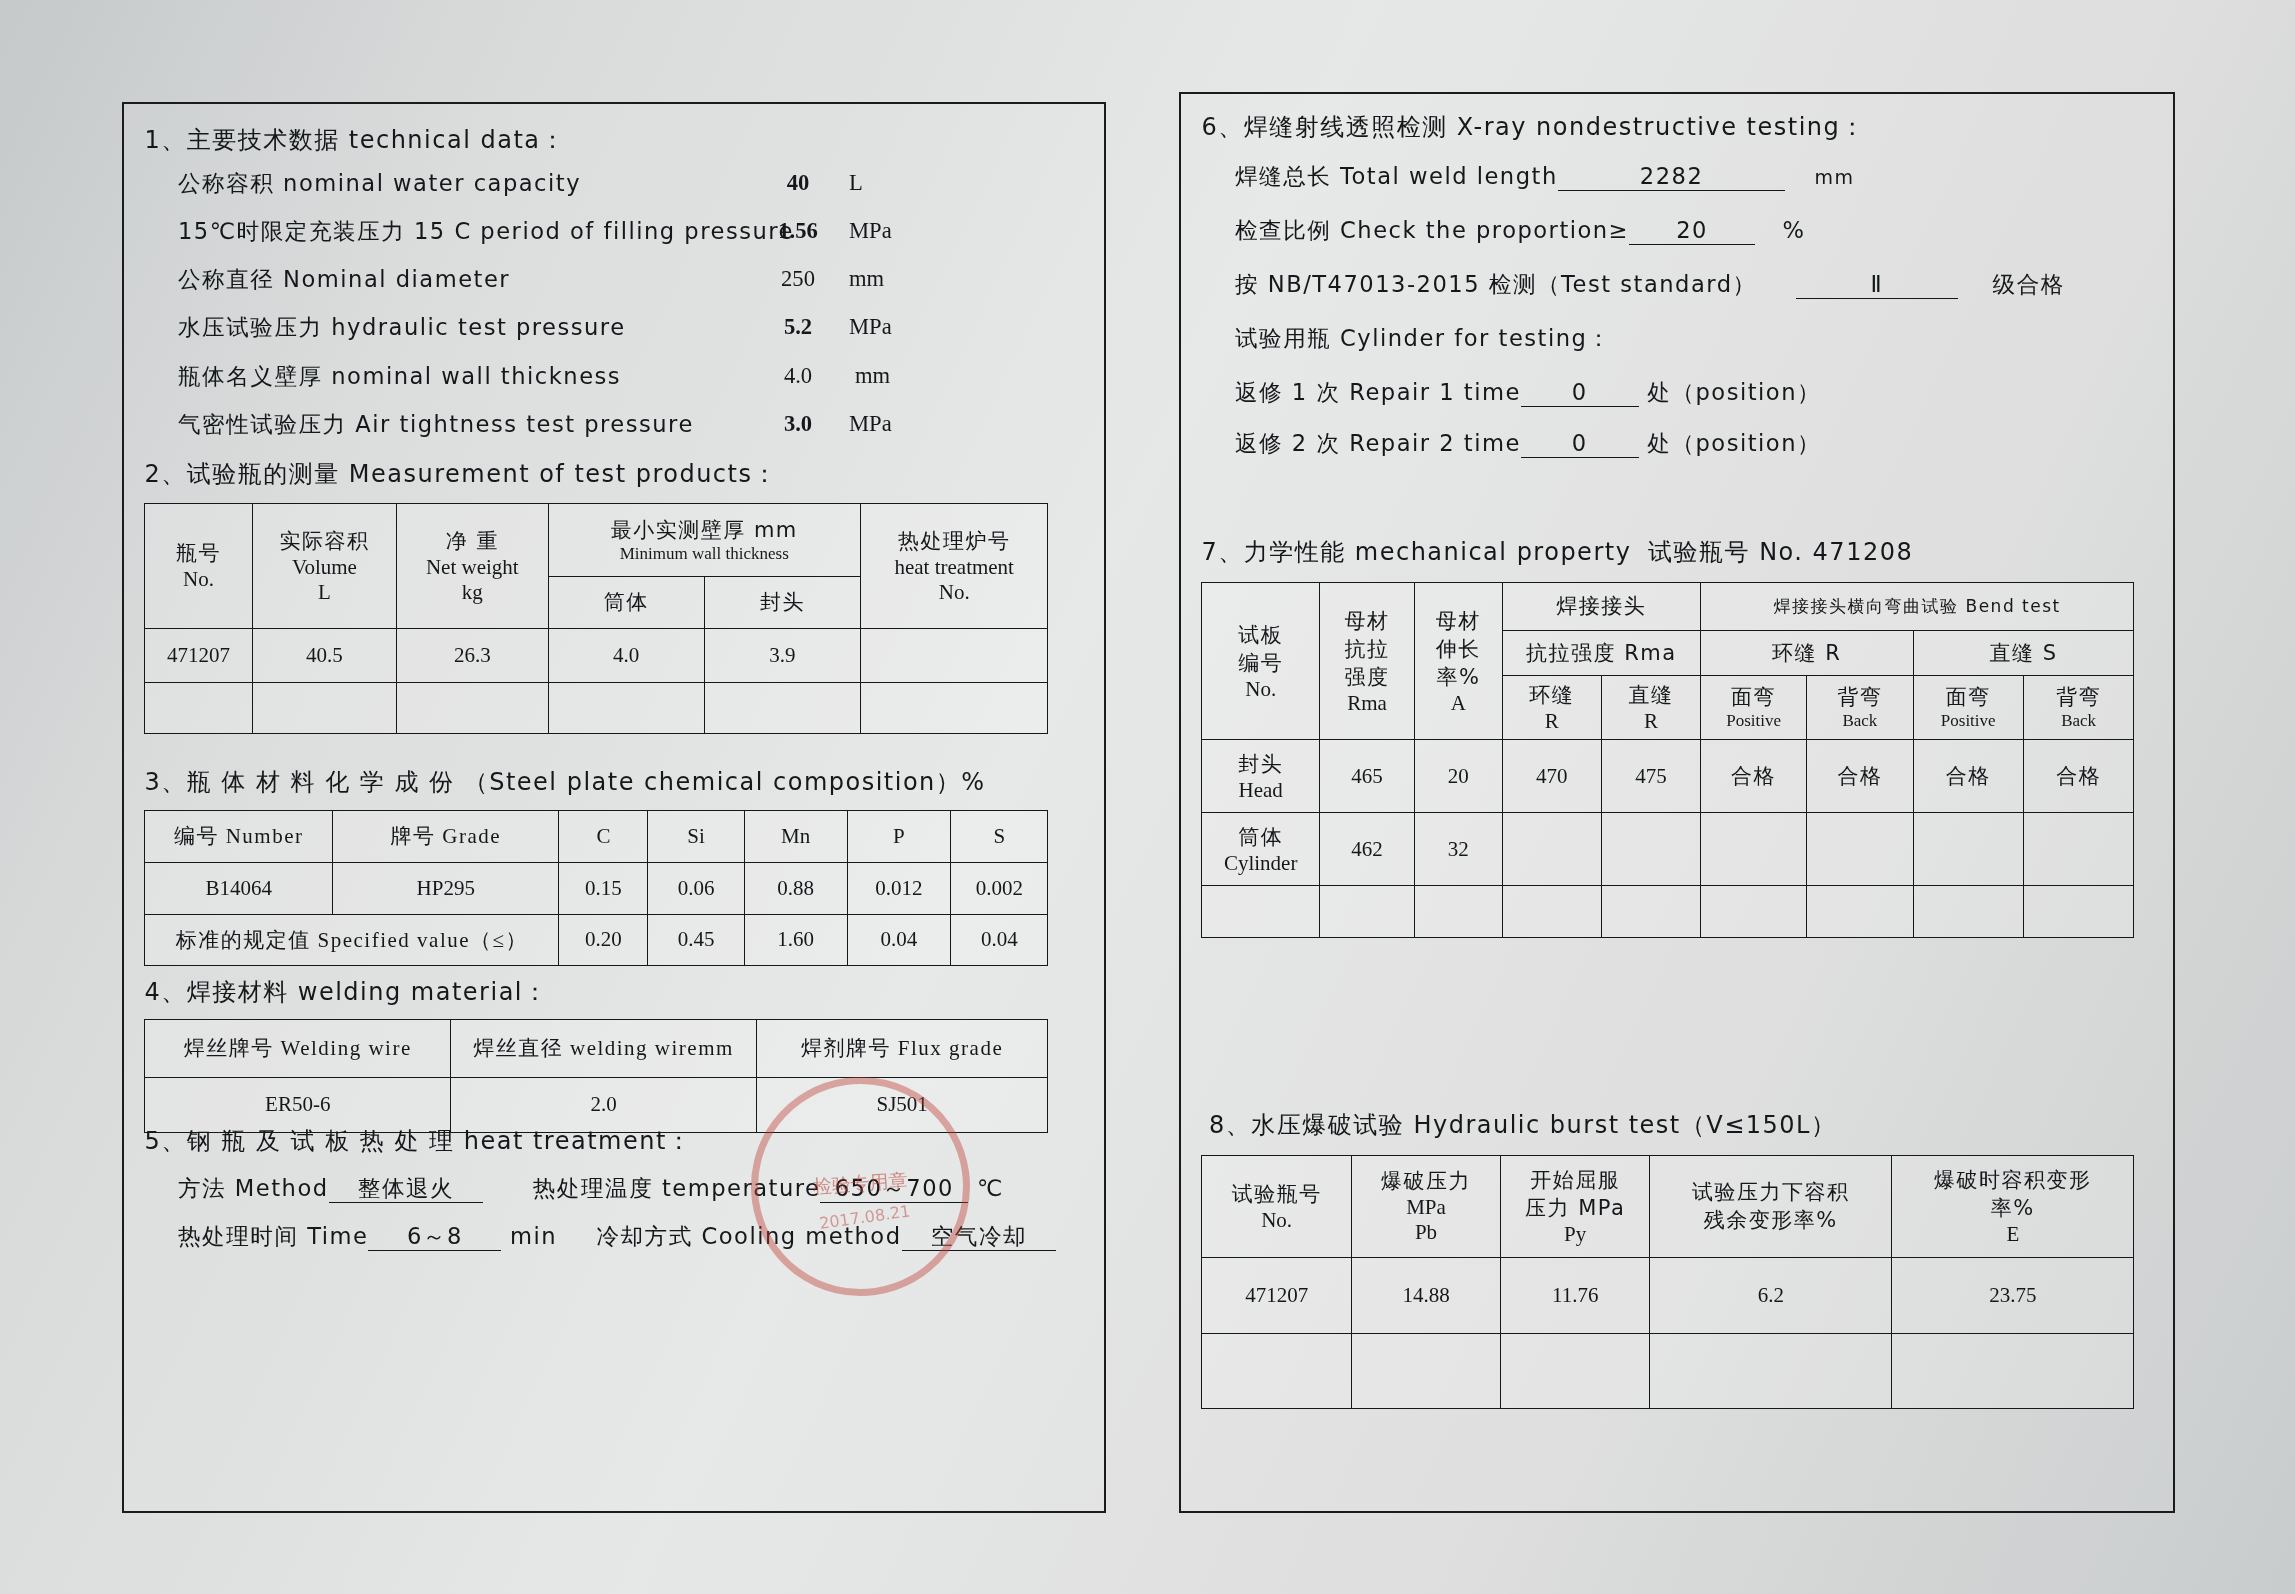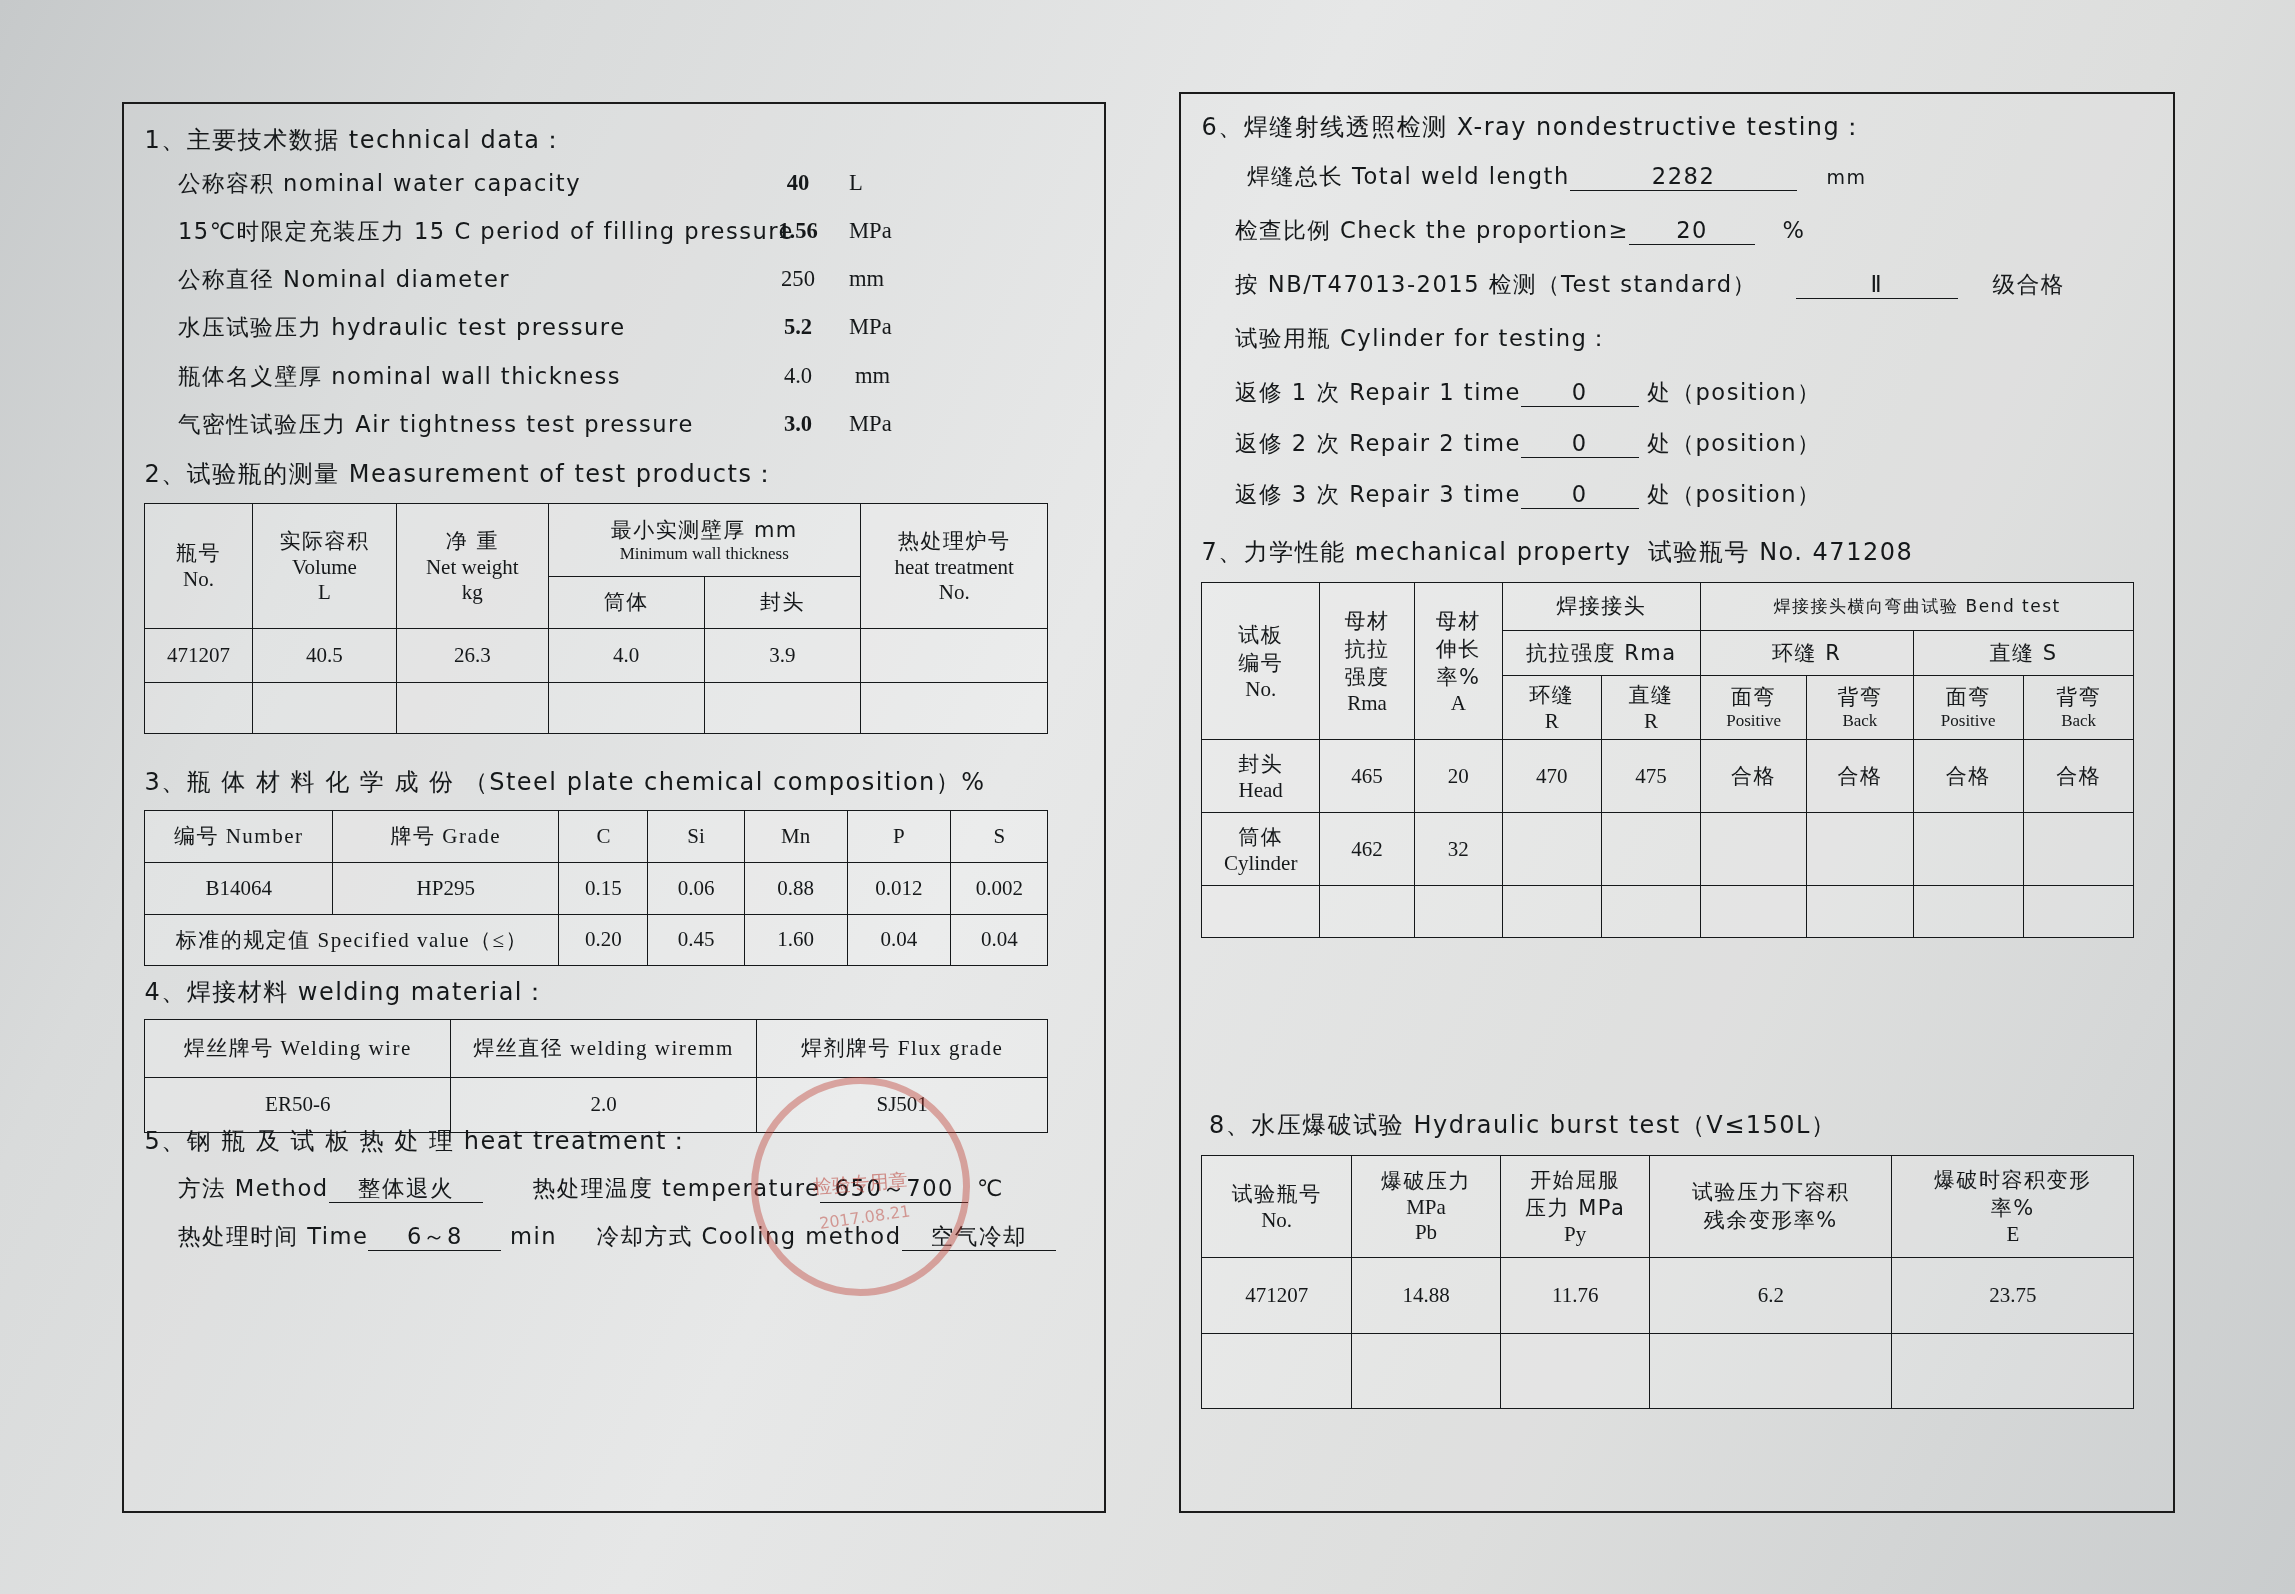--- a/index.html
+++ b/index.html
@@ -267,21 +267,21 @@
       </div>
 
     </div>
   </div>
 
   <div class="panel" id="right-panel">
     <div class="inner">
 
       <div class="ln cn sec" style="left:20.4px; top:20.4px;">6、焊缝射线透照检测 X-ray nondestructive testing：</div>
 
-      <div class="ln cn" style="left:54px; top:70px;margin-left:12px;">
+      <div class="ln cn" style="left:54px; top:70px;">
         <span>焊缝总长 Total weld length</span><span class="ul" style="min-width:219px;">2282</span>
         <span style="display:inline-block;width:11.7px;"></span>
         <span class="small">mm</span>
       </div>
 
       <div class="ln cn" style="left:54px; top:124px;">
         <span>检查比例 Check the proportion≥</span><span class="ul" style="min-width:117px;">20</span>
         <span style="display:inline-block;width:10.2px;"></span>
         <span>%</span>
       </div>
@@ -295,24 +295,20 @@
       </div>
 
       <div class="ln cn" style="left:54px; top:232px;">试验用瓶 Cylinder for testing：</div>
 
       <div class="ln cn" style="left:54px; top:286px;">
         <span>返修 1 次 Repair 1 time</span><span class="ul" style="min-width:109px;">0</span>
         <span>处（position）</span>
       </div>
       <div class="ln cn" style="left:54px; top:337px;">
         <span>返修 2 次 Repair 2 time</span><span class="ul" style="min-width:109px;">0</span>
-        <span>处（position）</span>
-      </div>
-      <div class="ln cn" style="left:54px; top:388px;">
-        <span>返修 3 次 Repair 3 time</span><span class="ul" style="min-width:109px;">0</span>
         <span>处（position）</span>
       </div>
 
       <div class="ln cn sec" style="left:20.4px; top:445px;">7、力学性能 mechanical property</div>
       <div class="ln cn sec" style="left:467px; top:445px;">试验瓶号 No. 471208</div>
 
       <table class="grid" id="t7" style="left:20.4px; top:488px; width:933px;">
         <tbody>
             <tr>
           <td rowspan="3" style="width:109px;">

